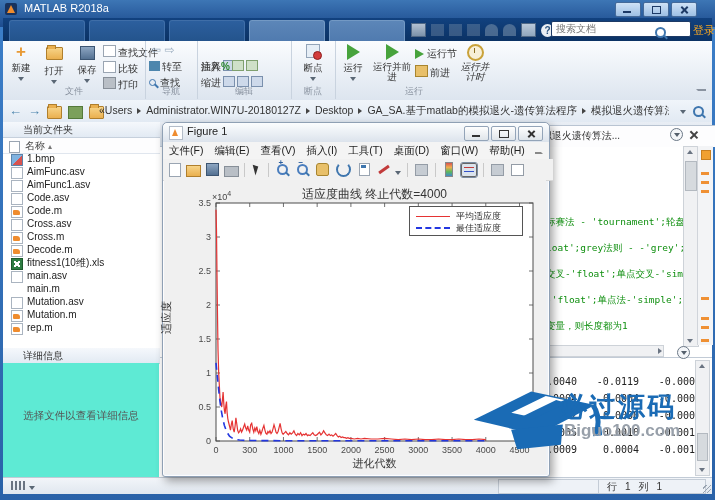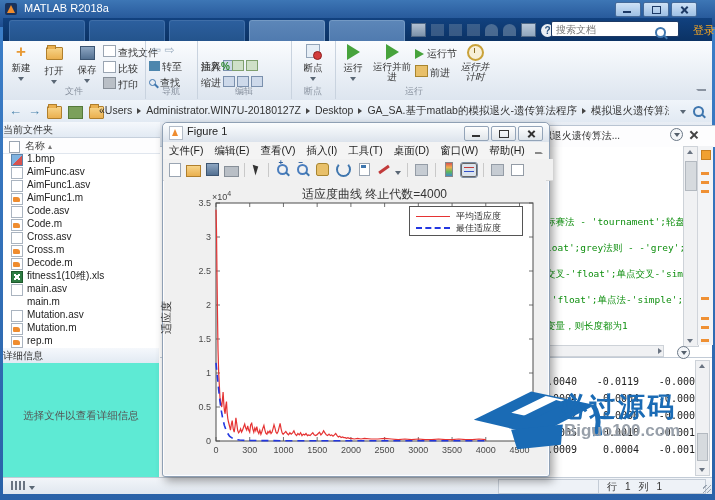--- a/index.html
+++ b/index.html
@@ -29,21 +29,21 @@
   .rtab.active{background:linear-gradient(180deg,#fbfcfe,#e8edf4);color:#222;border-color:#cfd9e6;}
   .quickbar{position:absolute;left:408px;top:5px;display:flex;gap:5px;align-items:center;}
   .qicon{width:13px;height:12px;opacity:.85;}
   .q-save{background:linear-gradient(180deg,#cfd8e2,#8fa2b5);border:1px solid #5c718a;}
   .q-cut,.q-copy,.q-paste{background:#6e87a3;opacity:.45;}
   .q-undo,.q-redo{background:#7b93ad;opacity:.55;border-radius:50% 50% 0 0;}
   .q-layout{background:linear-gradient(180deg,#d8e2ec,#a8bacb);border:1px solid #5c718a;}
   .q-help{width:13px;height:13px;border-radius:50%;background:#e9eef4;color:#29527f;font-size:10px;line-height:13px;text-align:center;font-weight:bold;}
   .q-drop{width:0;height:0;border-left:4px solid transparent;border-right:4px solid transparent;border-top:5px solid #cfdced;}
   .docsearch{position:absolute;left:548px;top:3px;width:118px;height:14px;border:1px solid #1d3a66;border-radius:2px;
-    font-size:10px;padding:0 4px 0 4px;color:#333;background:#fff;font-family:Liberation Sans, sans-serif;}
+    font-size:10px;padding:0 16px 0 4px;color:#333;background:#fff;font-family:Liberation Mono, monospace;}
   .search-mag{position:absolute;left:652px;top:6px;}
   .mag{width:7px;height:7px;border:2px solid #3f76ae;border-radius:50%;position:relative;display:inline-block;}
   .mag:after{content:"";position:absolute;width:5px;height:2px;background:#3f76ae;transform:rotate(45deg);right:-4px;bottom:-2px;}
   .signin{position:absolute;left:690px;top:5px;font-size:11px;color:#f5a623;white-space:nowrap;}
   
   .ribbon{position:absolute;left:3px;top:41px;width:709px;height:59px;
     background:linear-gradient(180deg,#fafcfe,#dde5ef);border-bottom:1px solid #b9c4d2;font-size:10px;color:#333;}
   .rgroup{position:absolute;top:0;height:58px;border-right:1px solid #c9d3df;}
   .glabel{position:absolute;bottom:1px;width:100%;text-align:center;color:#8a93a0;font-size:9px;}
   .bigbtn{position:absolute;top:3px;width:32px;text-align:center;}
@@ -73,21 +73,21 @@
     background:linear-gradient(180deg,#f0f5fa,#e2eaf3);border-bottom:1px solid #c2cbd6;font-size:10.5px;color:#333;}
   .nav-arrow{font-size:13px;font-weight:bold;color:#4d86ad;line-height:20px;}
   .addr-ic{width:13px;height:11px;margin-top:5px;}
   .crumbs{position:absolute;left:96px;top:4px;white-space:nowrap;overflow:hidden;width:570px;}
   .crumb{display:inline-block;}
   .csep{display:inline-block;width:0;height:0;border-left:4px solid #444;border-top:3px solid transparent;border-bottom:3px solid transparent;margin:0 5px;}
   .addr-drop{position:absolute;right:26px;top:8px;}
   .addr-mag{position:absolute;right:8px;top:6px;}
   
   .leftpanel{position:absolute;left:3px;top:122px;width:157px;height:355px;background:#fff;border-right:1px solid #b9c4d2;}
-  .panel-hd{height:15px;line-height:15px;padding-left:0;font-size:10px;color:#333;
+  .panel-hd{height:15px;line-height:15px;padding-left:20px;font-size:10px;color:#333;
     background:linear-gradient(180deg,#f5f8fc,#e2eaf3);border-bottom:1px solid #c6d0dc;}
   .col-hd{height:15px;line-height:15px;font-size:10px;color:#444;background:#fdfdfe;border-bottom:1px solid #e0e6ee;padding-left:22px;position:relative;}
   .col-hd .page-ic{position:absolute;left:6px;top:3px;width:9px;height:10px;}
   .sortmark{font-size:8px;color:#777;margin-left:3px;}
   #filelist{position:absolute;left:0;top:30px;width:156px;height:196px;overflow:hidden;}
   .frow{height:13px;line-height:13px;font-size:10px;color:#222;padding-left:24px;position:relative;white-space:nowrap;}
   .fic{position:absolute;left:8px;top:1.5px;width:10px;height:10px;}
   .fic.image{background:linear-gradient(135deg,#7fb2e0 55%,#d9534f 55%);border:1px solid #5b84ab;}
   .fic.asv{background:#fff;border:1px solid #aab4c0;}
   .fic.m{background:#fff;border:1px solid #aab4c0;position:absolute;}
@@ -335,21 +335,20 @@
   <div class="leftpanel">
     <div class="panel-hd">当前文件夹</div>
     <div class="col-hd">
       <span class="page-ic"></span>
       <span>名称</span><span class="sortmark">▴</span>
     </div>
     <div id="filelist">
         <div class="frow"><span class="fic image"></span><span>1.bmp</span></div>
         <div class="frow"><span class="fic asv"></span><span>AimFunc.asv</span></div>
         <div class="frow"><span class="fic asv"></span><span>AimFunc1.asv</span></div>
-        <div class="frow"><span class="fic m"></span><span>AimFunc1.m</span></div>
         <div class="frow"><span class="fic asv"></span><span>Code.asv</span></div>
         <div class="frow"><span class="fic m"></span><span>Code.m</span></div>
         <div class="frow"><span class="fic asv"></span><span>Cross.asv</span></div>
         <div class="frow"><span class="fic m"></span><span>Cross.m</span></div>
         <div class="frow"><span class="fic m"></span><span>Decode.m</span></div>
         <div class="frow"><span class="fic xls"></span><span>fitness1(10维).xls</span></div>
         <div class="frow"><span class="fic asv"></span><span>main.asv</span></div>
         <div class="frow"><span class="fic m-open"></span><span>main.m</span></div>
         <div class="frow"><span class="fic asv"></span><span>Mutation.asv</span></div>
         <div class="frow"><span class="fic m"></span><span>Mutation.m</span></div>
@@ -478,20 +477,21 @@
     </div>
     <div class="fig-canvas">
       <svg id="plot-svg" width="382" height="294">
           <rect x="52" y="23" width="317" height="238" fill="#ffffff" stroke="#4d4d4d" stroke-width="1"></rect>
           <path d="M52 261L52 257M52 23L52 27M85.72340425531914 261L85.72340425531914 257M85.72340425531914 23L85.72340425531914 27M119.44680851063829 261L119.44680851063829 257M119.44680851063829 23L119.44680851063829 27M153.17021276595744 261L153.17021276595744 257M153.17021276595744 23L153.17021276595744 27M186.89361702127658 261L186.89361702127658 257M186.89361702127658 23L186.89361702127658 27M220.61702127659575 261L220.61702127659575 257M220.61702127659575 23L220.61702127659575 27M254.34042553191492 261L254.34042553191492 257M254.34042553191492 23L254.34042553191492 27M288.063829787234 261L288.063829787234 257M288.063829787234 23L288.063829787234 27M321.78723404255317 261L321.78723404255317 257M321.78723404255317 23L321.78723404255317 27M355.51063829787233 261L355.51063829787233 257M355.51063829787233 23L355.51063829787233 27M52 261L56 261M369 261L365 261M52 227L56 227M369 227L365 227M52 193L56 193M369 193L365 193M52 159L56 159M369 159L365 159M52 125L56 125M369 125L365 125M52 91L56 91M369 91L365 91M52 57L56 57M369 57L365 57M52 23L56 23M369 23L365 23" stroke="#4d4d4d" stroke-width="0.8" fill="none"></path>
           <path d="M52.0 29.8L52.5 50.2L53.0 94.4L53.5 135.2L54.0 169.2L54.7 193.0L55.4 206.6L56.0 218.2L56.9 223.6L57.7 227.0L58.4 220.2L59.1 212.0L59.8 223.6L60.4 230.4L61.1 233.8L61.8 225.6L62.5 221.6L63.1 232.4L63.8 238.6L64.5 242.0L65.5 246.0L66.5 250.1L67.4 244.0L68.2 240.6L69.2 248.8L70.2 252.2L71.1 246.0L71.9 237.9L72.8 244.0L73.6 250.1L74.6 252.8L75.6 251.5L76.6 248.8L77.6 252.2L78.6 250.1L79.7 246.7L80.7 244.0L81.7 248.1L82.7 250.1L83.7 246.0L84.7 250.1L85.7 252.2L86.7 244.7L87.7 243.3L88.8 248.8L89.8 252.2L90.8 248.1L91.8 250.8L92.8 246.7L93.8 251.5L94.8 253.5L95.8 250.1L96.9 254.2L97.9 251.5L98.9 248.1L99.9 245.4L100.9 250.1L101.9 253.5L102.9 254.2L103.9 251.5L104.9 252.8L106.0 250.8L107.0 253.5L108.0 252.2L109.0 248.8L110.0 244.7L111.0 248.1L112.0 252.2L113.0 253.5L114.1 251.5L115.1 247.4L116.1 243.3L117.1 248.8L118.1 252.8L119.1 254.2L120.5 252.8L121.8 251.5L123.2 253.5L124.5 254.9L125.9 252.8L127.2 254.2L128.6 252.8L129.9 250.8L131.3 254.2L132.6 255.6L133.9 253.5L135.3 254.9L136.6 252.8L138.0 255.6L139.3 254.2L140.7 254.9L142.0 253.5L143.4 255.6L144.7 254.9L146.1 255.6L147.4 254.2L148.8 252.8L150.1 254.9L151.5 255.6L152.8 254.9L154.2 253.5L155.5 252.2L156.9 254.9L158.2 253.5L159.6 250.8L160.9 252.8L162.3 254.9L163.6 255.6L165.0 254.2L166.3 255.6L167.7 254.9L169.0 256.2L170.4 254.9L171.7 253.5L173.1 255.6L174.4 256.9L175.8 256.2L177.1 257.6L178.5 256.9L179.8 257.6L181.2 257.6L182.5 258.3L183.9 257.6L185.2 258.3L186.9 258.3L190.3 259.0L193.6 258.3L197.0 259.0L200.4 258.3L207.1 259.0L213.9 259.0L220.6 258.3L227.4 259.0L234.1 259.6L240.9 259.0L247.6 259.6L254.3 259.0L261.1 259.6L267.8 259.6L274.6 259.0L281.3 259.6L288.1 259.6L294.8 259.0L301.6 259.6L308.3 259.6L315.0 259.0L321.8 259.6" stroke="#e53333" stroke-width="1.2" fill="none"></path>
           <path d="M52.0 182.8L53.3 196.4L54.7 210.0L56.0 221.6L57.4 231.1L58.7 238.6L60.4 245.4L62.1 250.1L63.8 253.5L65.5 256.2L67.5 257.6L69.5 258.6L72.2 259.6L75.6 260.0L79.0 260.3L85.7 260.5L99.2 260.6L119.4 260.7L153.2 260.7L186.9 260.7L220.6 260.8L254.3 260.8L288.1 260.8L321.8 260.8" stroke="#2337e0" stroke-width="1.6" fill="none" stroke-dasharray="7 5"></path>
         </svg>
       <div class="plt-title">适应度曲线 终止代数=4000</div>
       <div class="plt-exp"><span>×10</span><sup>4</sup></div>
+      <div class="plt-xlabel">进化代数</div>
       <div class="plt-ylabel">适应度</div>
       <div id="xticks">
           <span class="xtick" style="left: 35px; top: 265px;">0</span>
           <span class="xtick" style="left: 68.7234px; top: 265px;">300</span>
           <span class="xtick" style="left: 102.447px; top: 265px;">1000</span>
           <span class="xtick" style="left: 136.17px; top: 265px;">1500</span>
           <span class="xtick" style="left: 169.894px; top: 265px;">2000</span>
           <span class="xtick" style="left: 203.617px; top: 265px;">2500</span>
           <span class="xtick" style="left: 237.34px; top: 265px;">3000</span>
           <span class="xtick" style="left: 271.064px; top: 265px;">3500</span>

